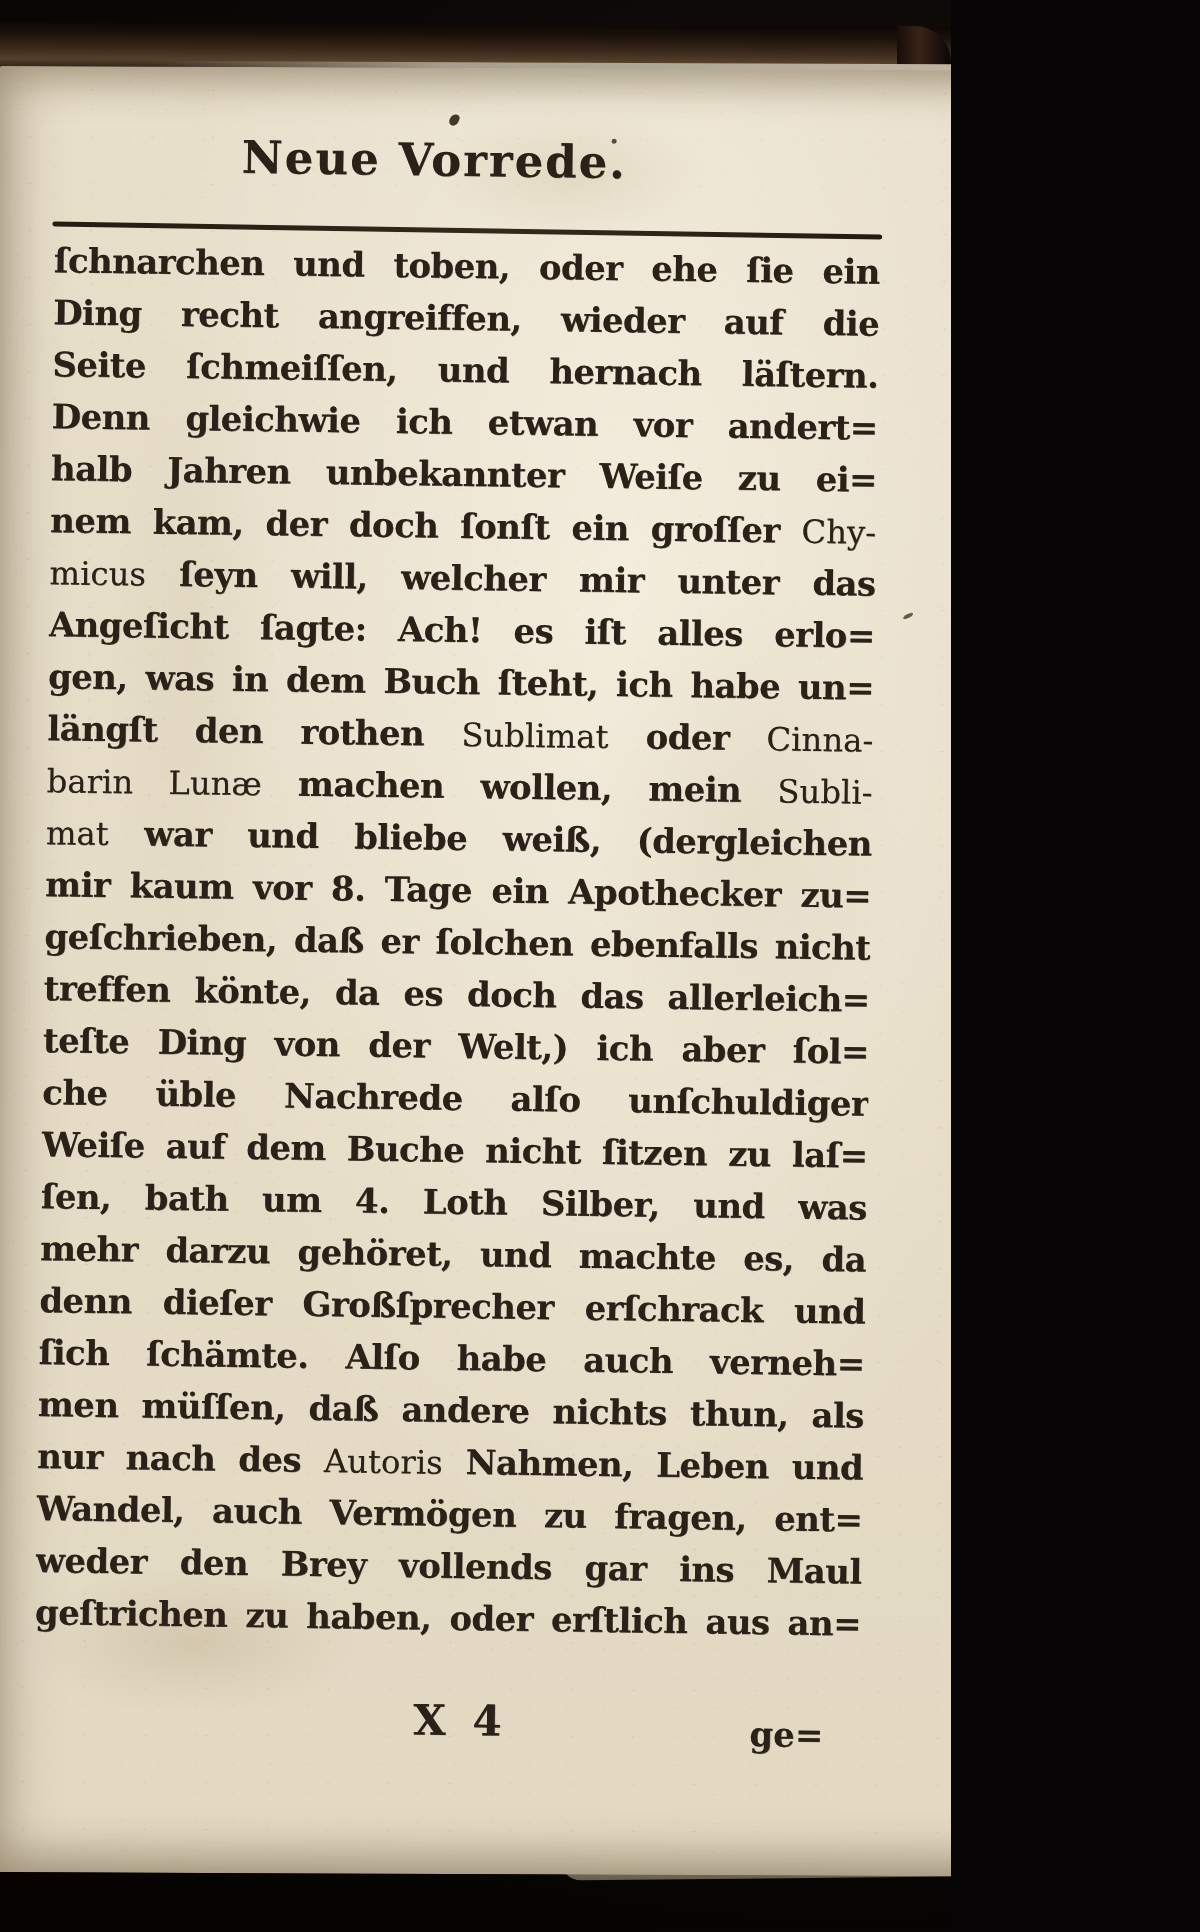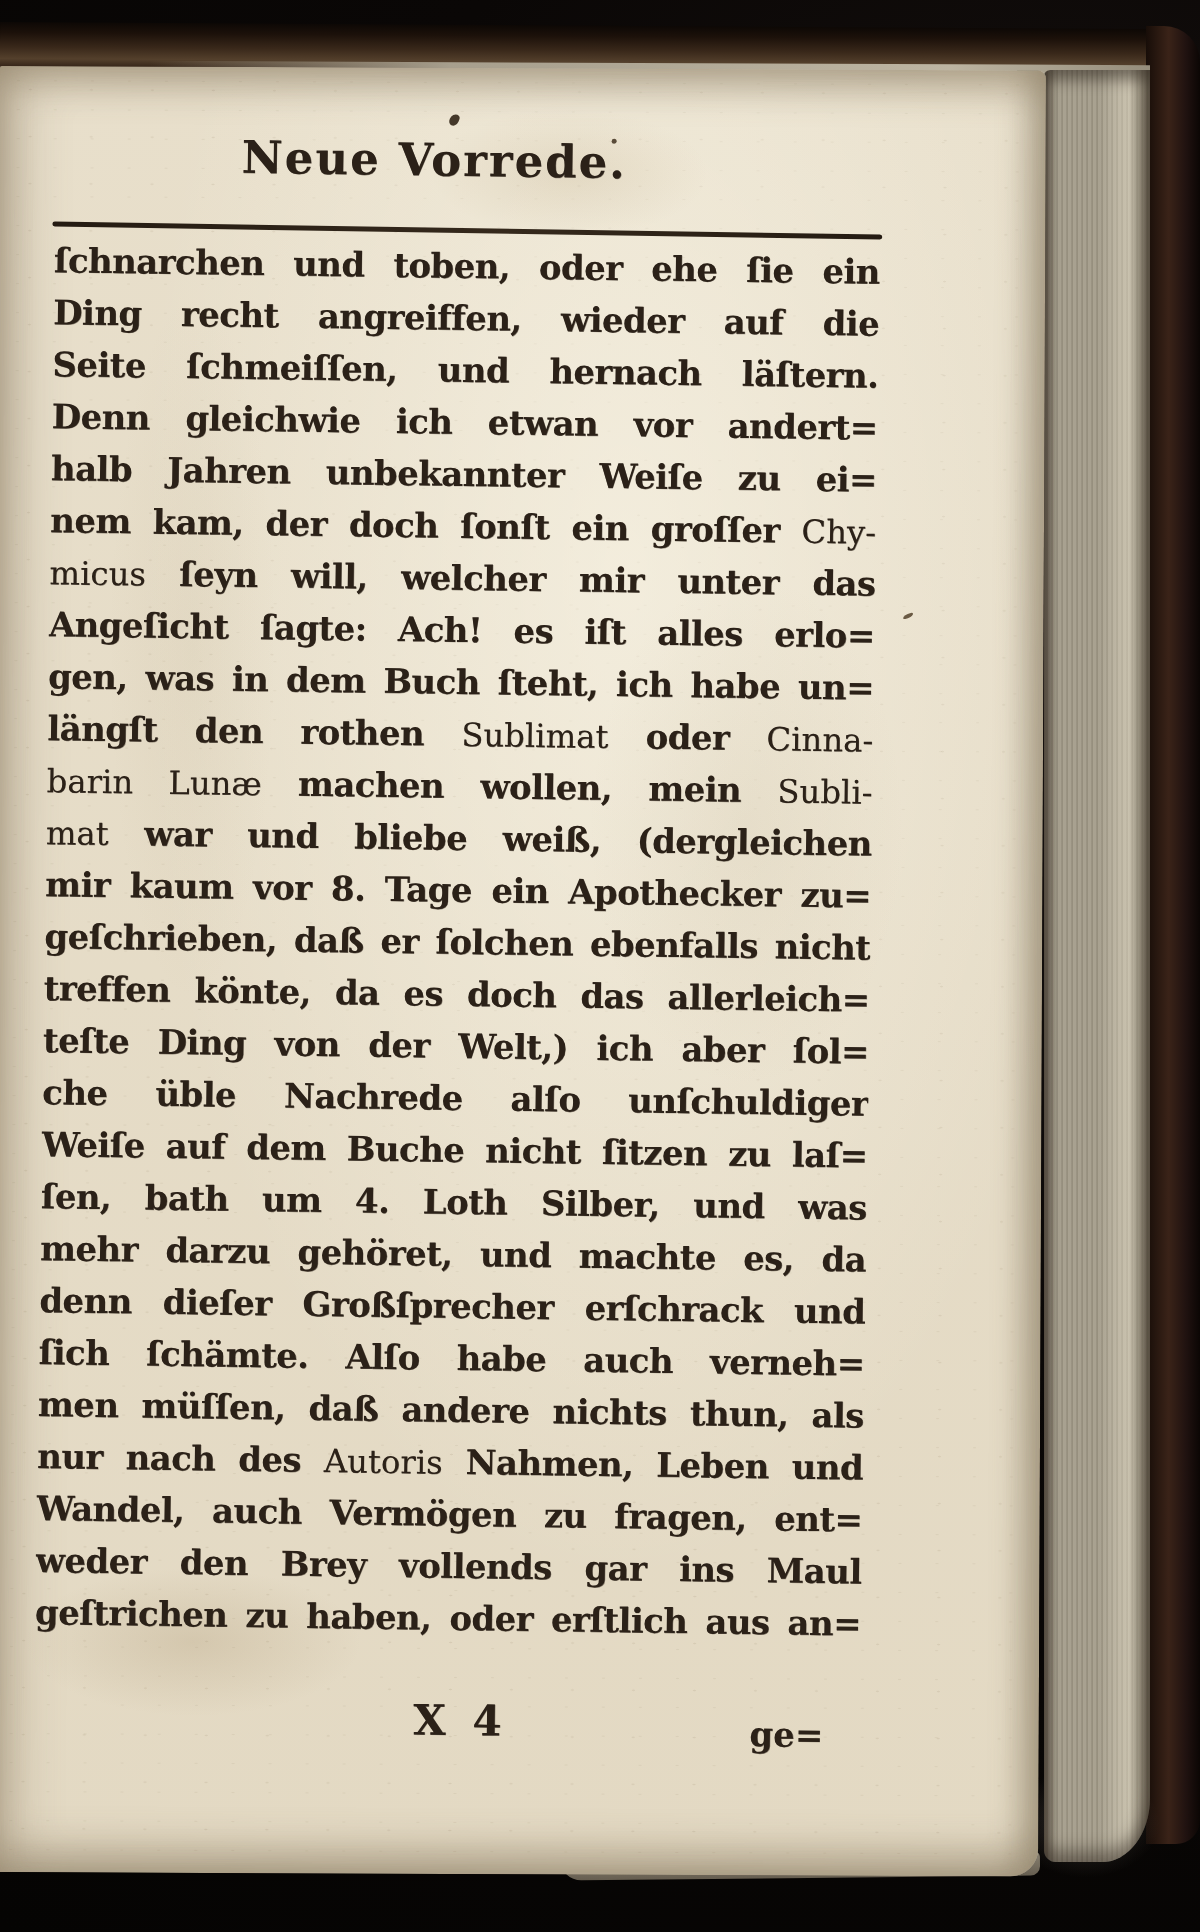--- a/index.html
+++ b/index.html
@@ -1,17 +1,17 @@
 <!DOCTYPE html>
 <html><head>
 <meta charset="utf-8">
 <style>
   html,body{margin:0;padding:0;background:#060404;}
   .scene{
-    position:relative;width:1200px;height:1932px;overflow:hidden;
+    position:relative;width:951px;height:1932px;overflow:hidden;
     background:radial-gradient(circle at 88% 28%, #181210 0%, #0a0706 45%, #050403 100%);
     font-family:"DejaVu Serif", serif;
   }
   
   .cover-top{
     position:absolute;left:0;top:22px;width:1178px;height:48px;
     background:linear-gradient(180deg,#0d0805 0%,#1c110a 22%,#39281a 52%,#54402c 76%,#271810 100%);
     border-top-right-radius:28px;transform:rotate(0.35deg);transform-origin:left center;
   }
   .cover-right{

